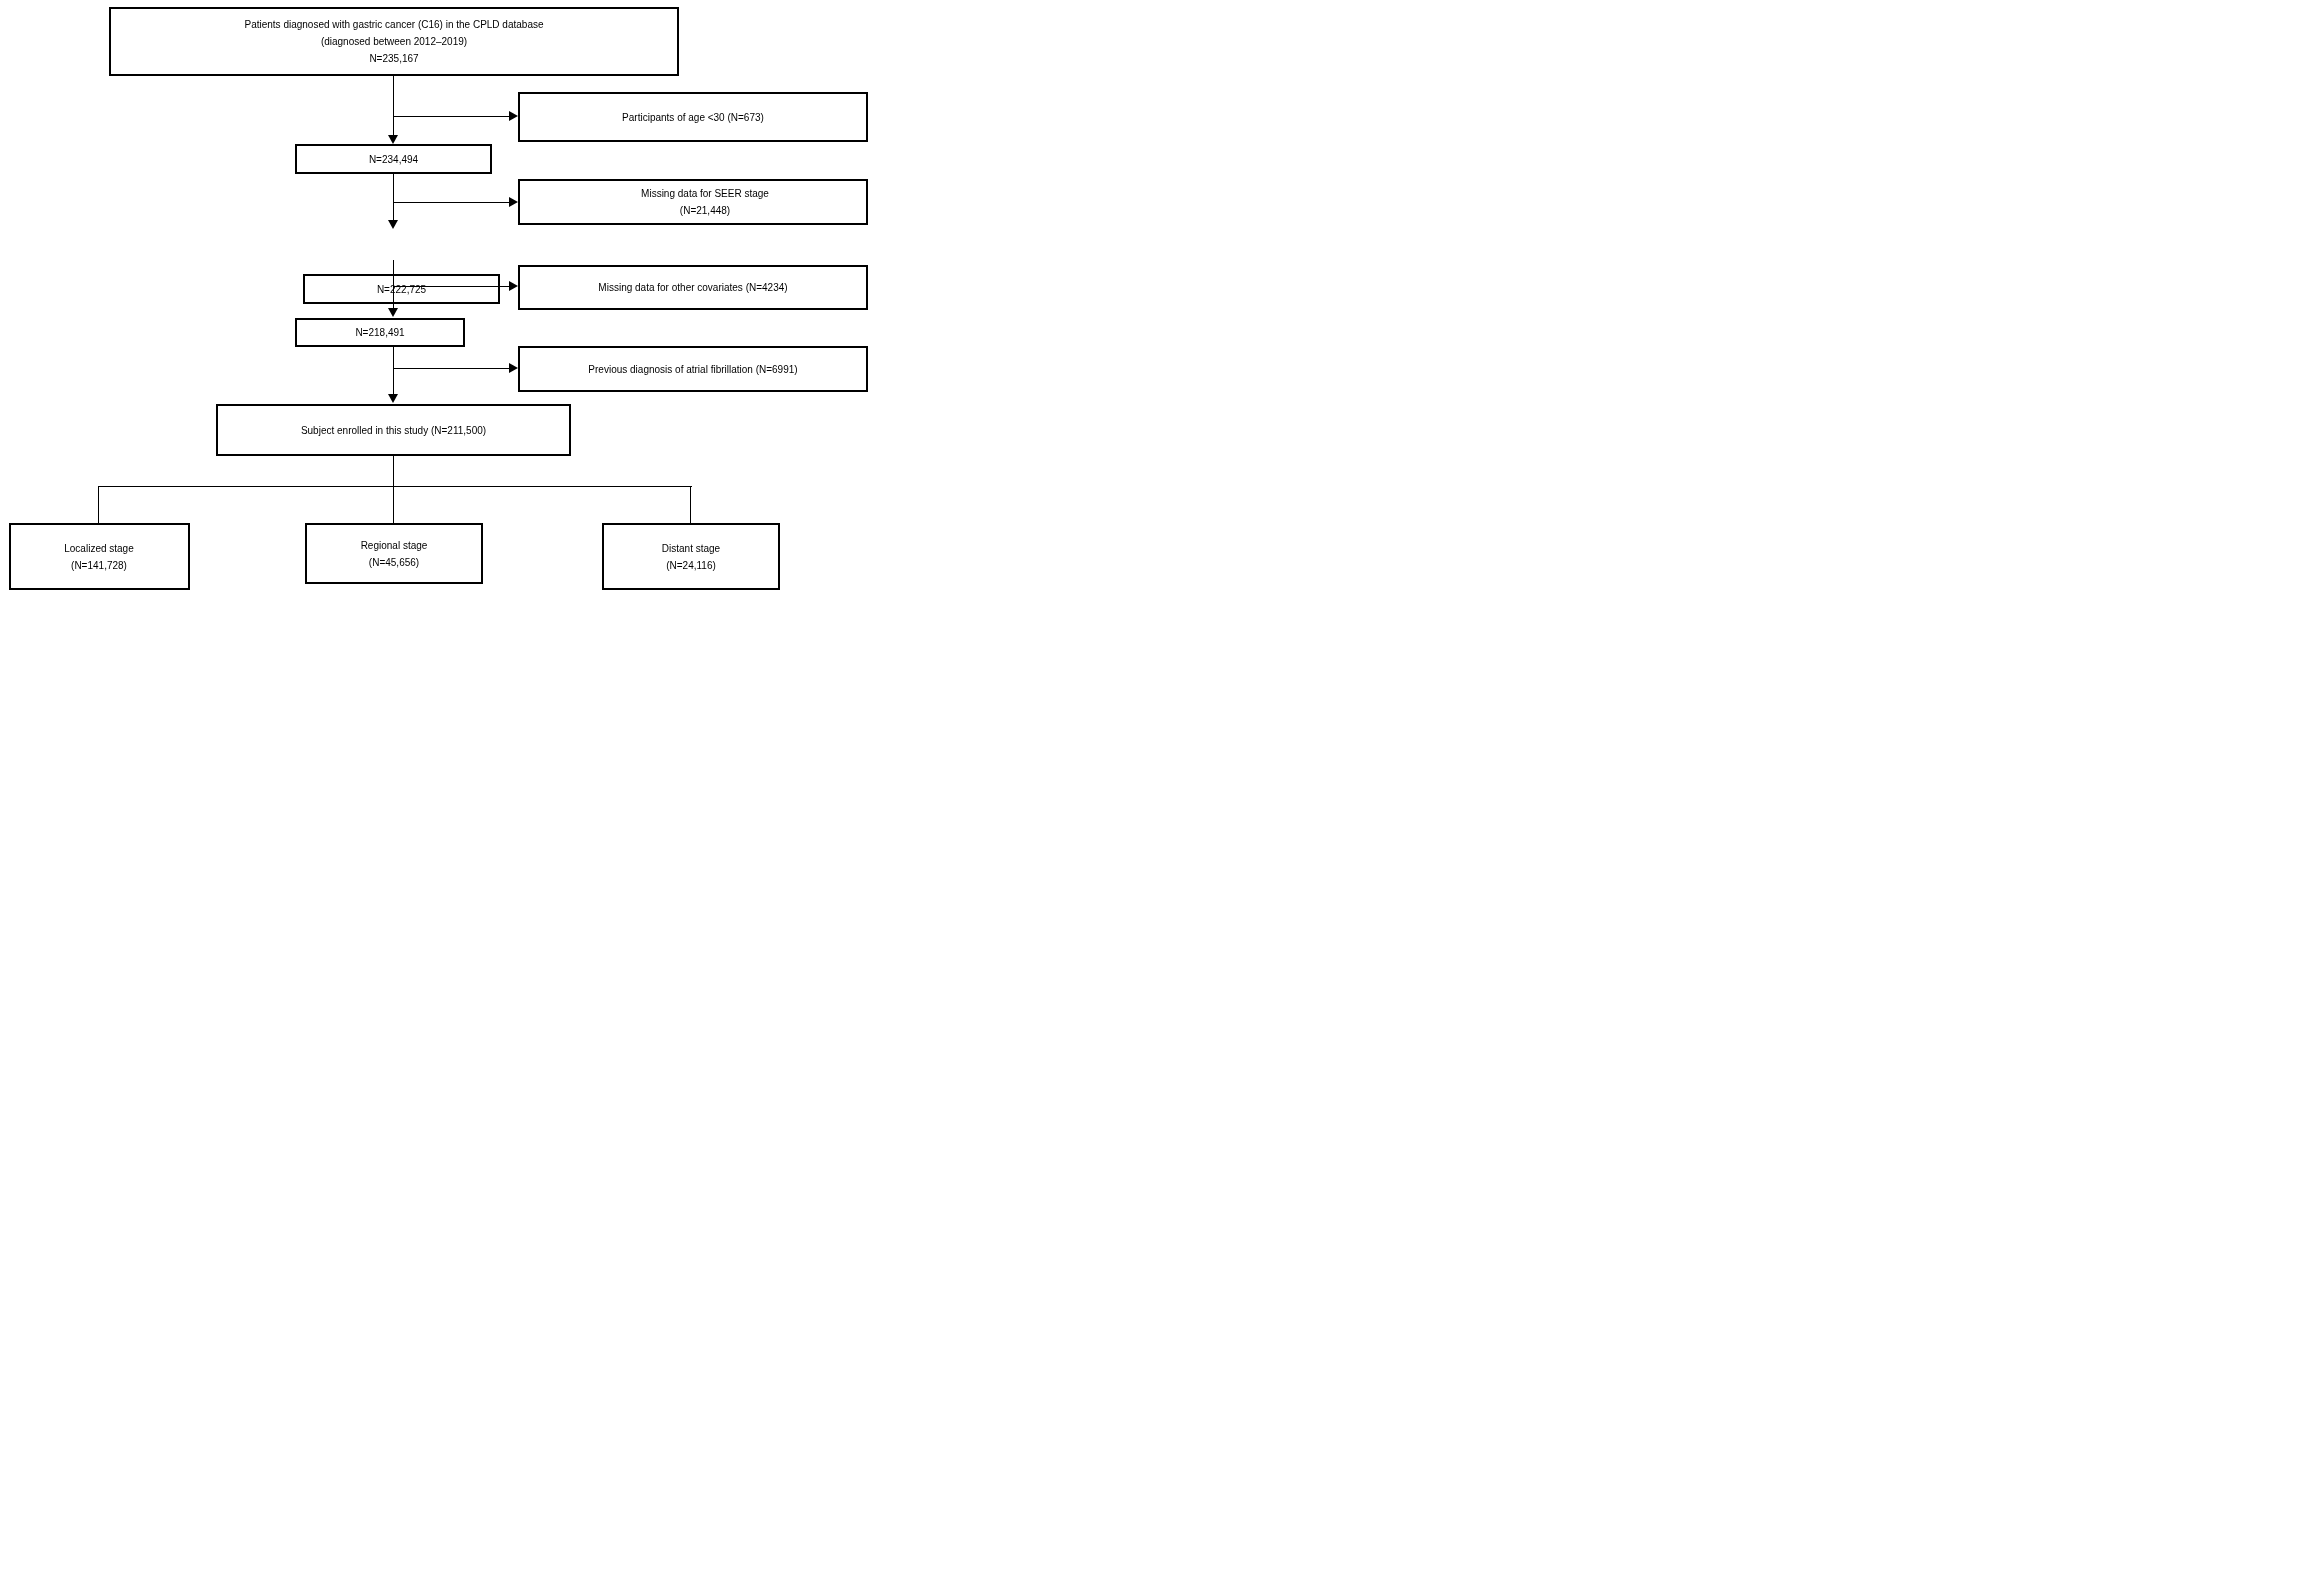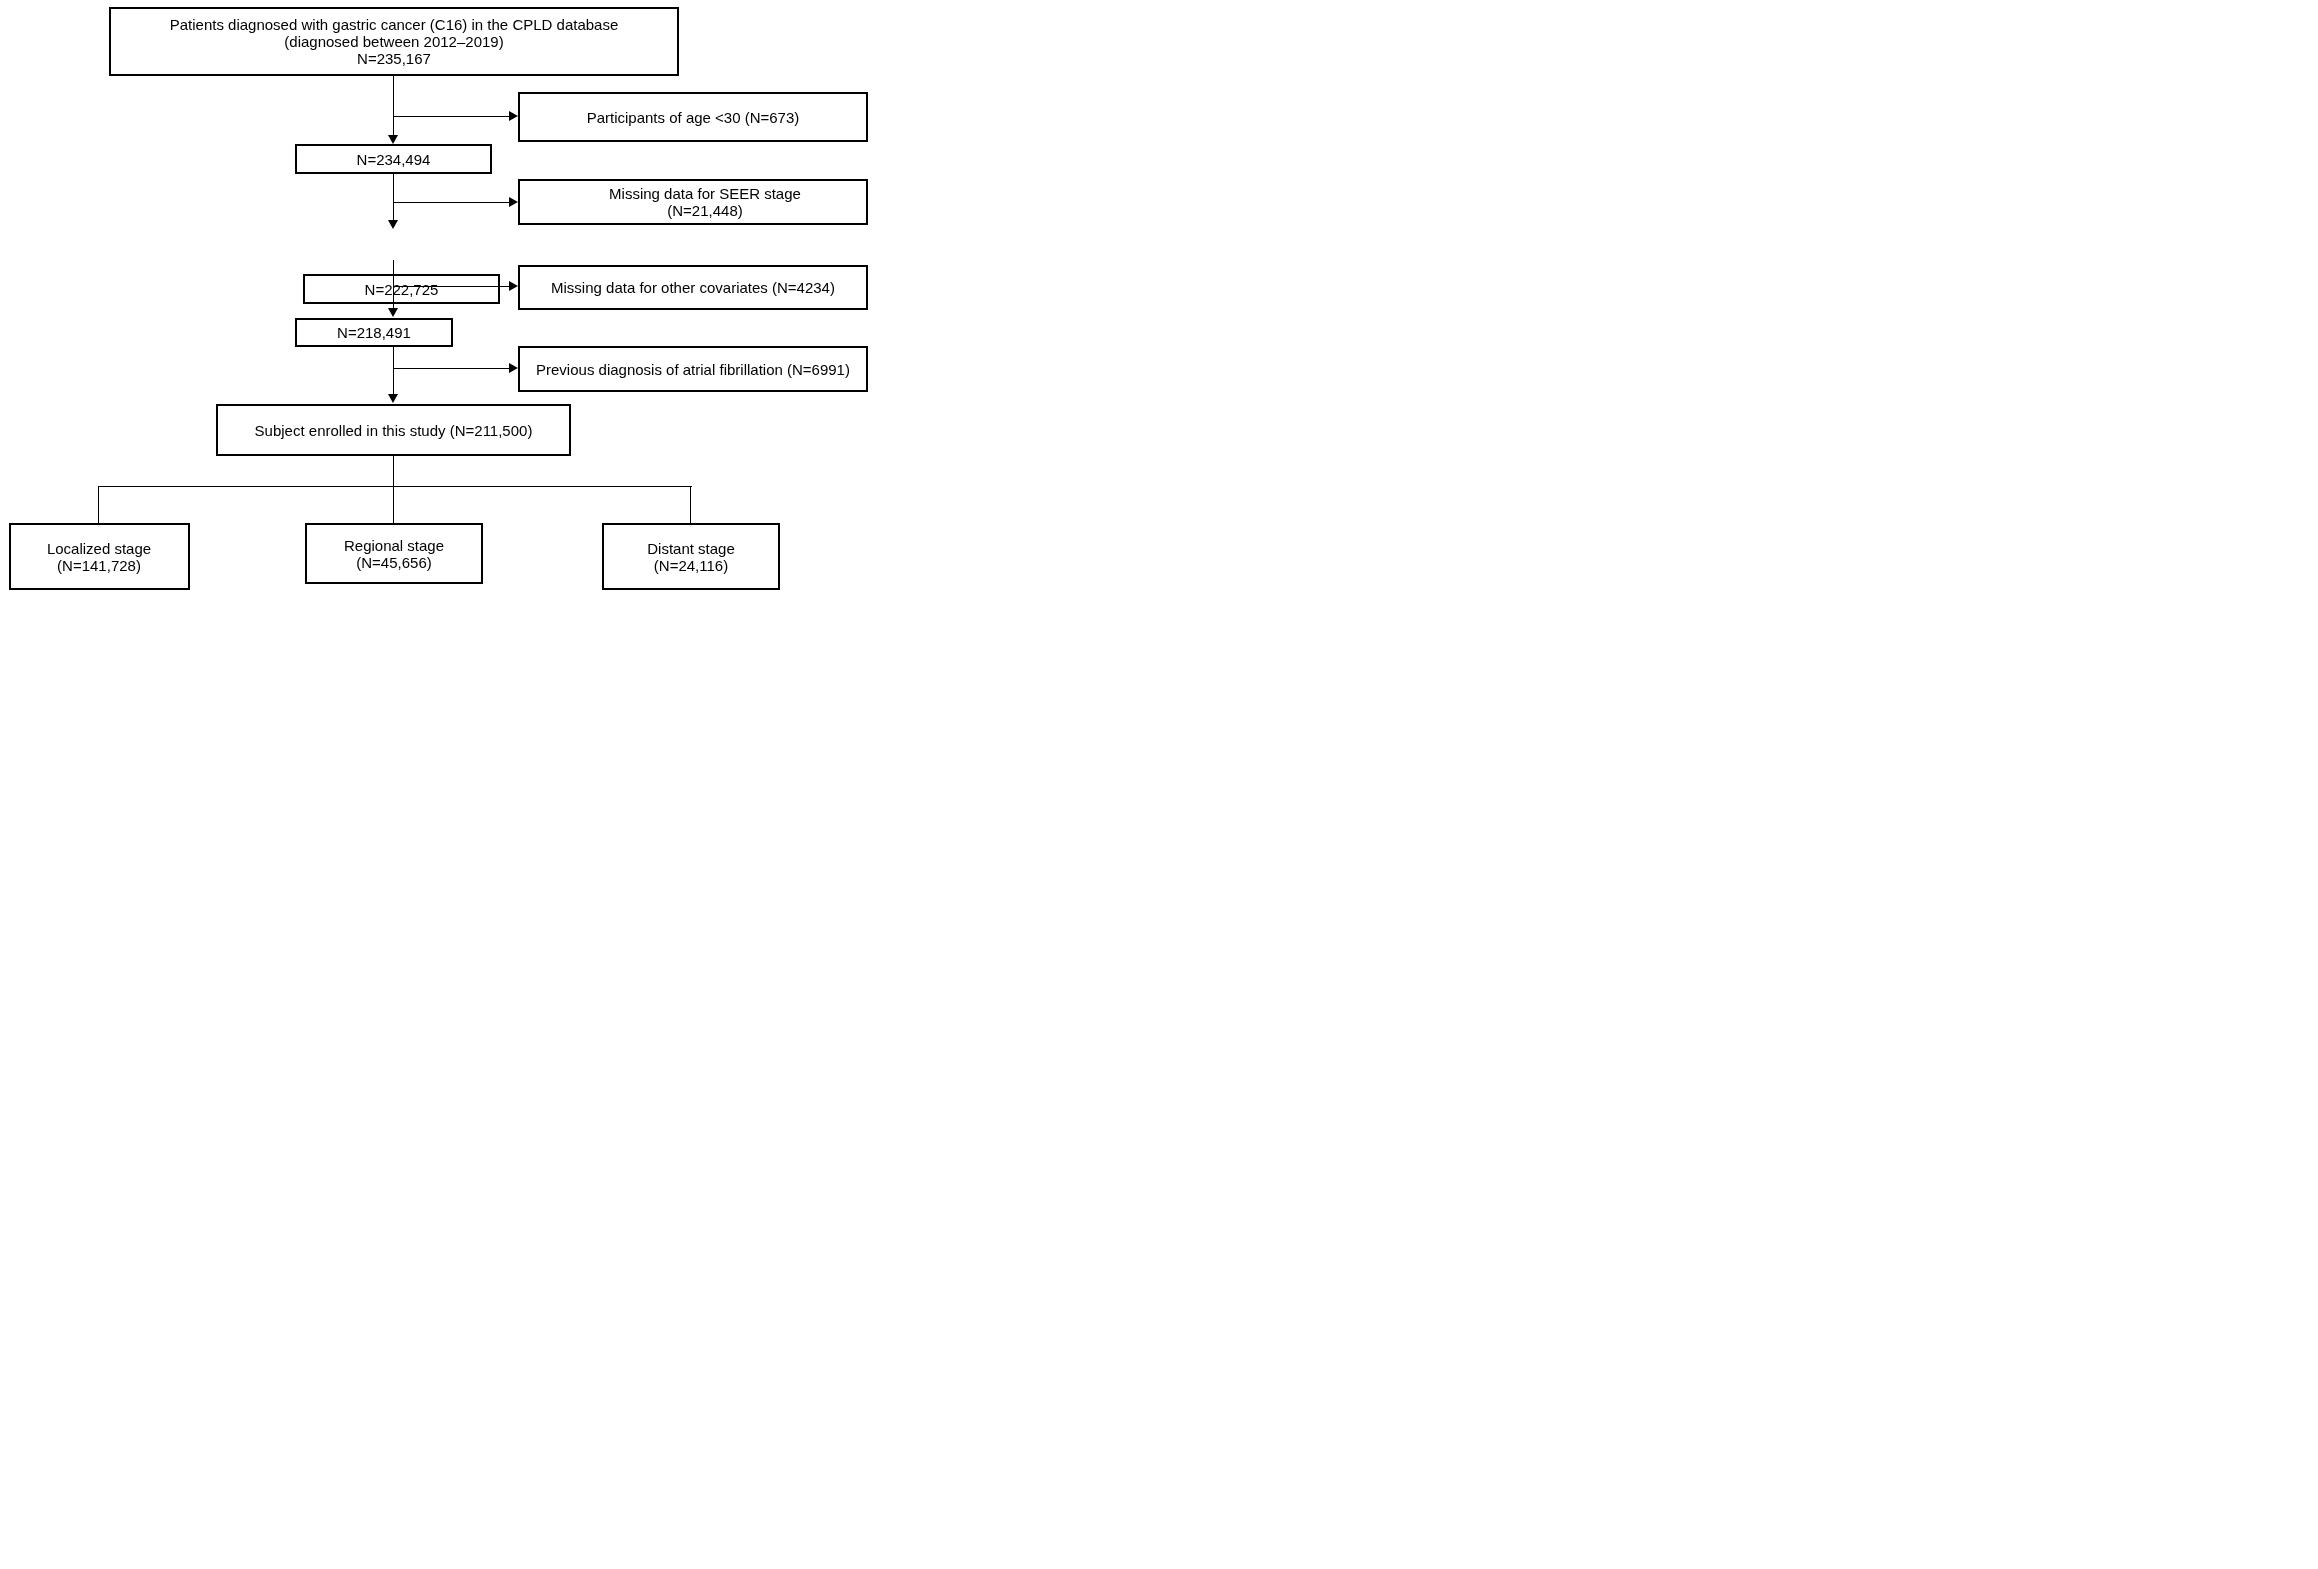--- a/index.html
+++ b/index.html
@@ -19,21 +19,21 @@
   .box {
     position: absolute;
     box-sizing: border-box;
     border: 2.3px solid #000000;
     background: #ffffff;
     display: flex;
     flex-direction: column;
     align-items: center;
     justify-content: center;
     text-align: center;
-    font-size: 15px;
+    font-size: 10px;
     line-height: 17px;
   }
   .vline {
     position: absolute;
     width: 1.1px;
     background: #000000;
   }
   .hline {
     position: absolute;
     height: 1.1px;
@@ -68,21 +68,21 @@
   </div>
 
   <div class="box" style="left:295px; top:144px; width:197px; height:30px;">
     <div>N=234,494</div>
   </div>
 
   <div class="box" style="left:303px; top:230px; width:197px; height:30px;margin-top:44px;">
     <div>N=222,725</div>
   </div>
 
-  <div class="box" style="left:295px; top:318px; width:158px; height:29px;">
+  <div class="box" style="left:295px; top:318px; width:170px; height:29px;">
     <div>N=218,491</div>
   </div>
 
   <div class="box" style="left:216px; top:404px; width:355px; height:52px;">
     <div>Subject enrolled in this study (N=211,500)</div>
   </div>
 
   <div class="box" style="left:518px; top:92px; width:350px; height:50px;">
     <div>Participants of age &lt;30 (N=673)</div>
   </div>

